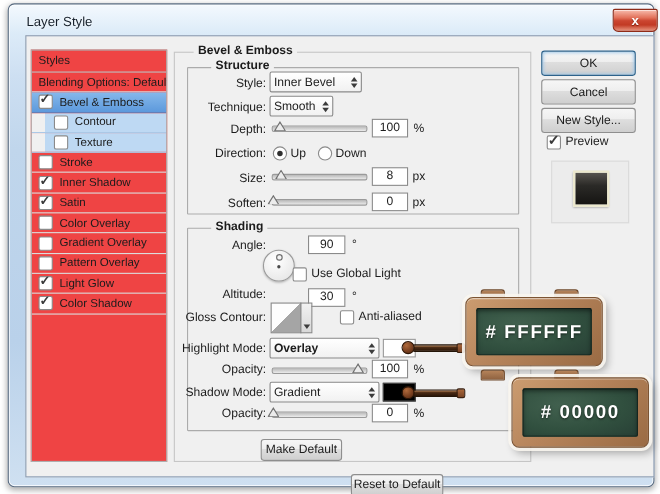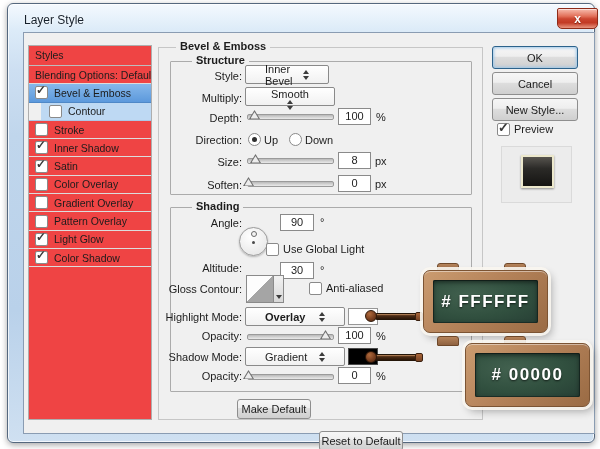--- a/index.html
+++ b/index.html
@@ -23,21 +23,21 @@
   .cb{position:relative;width:11px;height:11px;background:#fff;border:1px solid #8a8a8a;border-radius:2px;flex:0 0 auto;margin-right:6px;}
   .cb.checked::after{content:"✓";position:absolute;left:0px;top:-4px;font-size:12px;font-weight:bold;color:#3a3a3a;}
   
   #panel{position:absolute;left:158px;top:47px;width:325px;height:373px;border:1px solid #c6c6c6;box-sizing:border-box;}
   .group{position:absolute;border:1px solid #ababab;border-radius:1px;}
   .legend{position:absolute;top:-7px;left:20px;background:#f0f0f0;padding:0 4px;font-size:11px;font-weight:bold;}
   .ptitle{position:absolute;left:176px;top:40px;background:#f0f0f0;padding:0 4px;font-size:11px;font-weight:bold;z-index:2;}
   .lbl{position:absolute;left:160px;width:82px;text-align:right;font-size:11px;}
   .unit{position:absolute;font-size:11px;}
   .tf{position:absolute;width:31px;height:15px;background:#fff;border:1px solid #8a8a8a;font-size:11px;text-align:center;line-height:15px;}
-  .dd{position:absolute;height:19px;box-sizing:border-box;background:linear-gradient(#ffffff,#f1f1f1);border:1px solid #8a8a8a;border-radius:2px;font-size:11px;display:flex;align-items:center;justify-content:space-between;padding:0 19px;cursor:pointer;}
+  .dd{position:absolute;height:19px;box-sizing:border-box;background:linear-gradient(#ffffff,#f1f1f1);border:1px solid #8a8a8a;border-radius:2px;font-size:11px;display:flex;align-items:center;justify-content:space-between;padding:0 3px;cursor:pointer;}
   .ud{display:inline-flex;flex-direction:column;gap:2px;align-items:center;}
   .ud i{width:0;height:0;border-left:3px solid transparent;border-right:3px solid transparent;}
   .ud i.up{border-bottom:4px solid #3c3c3c;}
   .ud i.dn{border-top:4px solid #3c3c3c;}
   .track{position:absolute;height:4px;background:linear-gradient(#b9b9b9,#eaeaea);border:1px solid #9a9a9a;border-radius:2px;cursor:pointer;}
   .thumb{position:absolute;width:11px;height:9px;clip-path:polygon(50% 0,100% 100%,0 100%);background:#6f6f6f;cursor:pointer;}
   .thumb::after{content:"";position:absolute;left:1.5px;top:2px;width:8px;height:6.5px;clip-path:polygon(50% 0,100% 100%,0 100%);background:#ececec;}
   .radio{position:absolute;width:11px;height:11px;border-radius:50%;background:#fff;border:1px solid #8a8a8a;cursor:pointer;}
   .radio.on::after{content:"";position:absolute;left:3px;top:3px;width:5px;height:5px;border-radius:50%;background:#2f2f2f;}
   .ck{position:absolute;width:11px;height:11px;background:#fff;border:1px solid #8a8a8a;border-radius:2px;cursor:pointer;}
@@ -88,20 +88,24 @@
       <span>Blending Options: Default</span>
     </div>
     <div class="row sel">
       <span class="cb checked"></span>
       <span>Bevel &amp; Emboss</span>
     </div>
     <div class="row sub">
       <span class="cb"></span>
       <span>Contour</span>
     </div>
+    <div class="row sub">
+      <span class="cb"></span>
+      <span>Texture</span>
+    </div>
     <div class="row">
       <span class="cb"></span>
       <span>Stroke</span>
     </div>
     <div class="row">
       <span class="cb checked"></span>
       <span>Inner Shadow</span>
     </div>
     <div class="row">
       <span class="cb checked"></span>
@@ -137,22 +141,22 @@
 
   <div class="lbl" style="top:70px;">Style:</div>
   <div class="dd" style="left:245px;top:65px;width:84px;">
     <span>Inner Bevel</span>
     <span class="ud">
         <i class="up"></i>
         <i class="dn"></i>
       </span>
   </div>
 
-  <div class="lbl" style="top:92px;">Multiply:</div>
-  <div class="dd" style="left:245px;top:87px;width:90px;flex-direction:column;">
+  <div class="lbl" style="top:92px;">Technique:</div>
+  <div class="dd" style="left:245px;top:87px;width:58px;">
     <span>Smooth</span>
     <span class="ud">
         <i class="up"></i>
         <i class="dn"></i>
       </span>
   </div>
 
   <div class="lbl" style="top:112px;">Depth:</div>
   <div class="track" style="left:247px;top:114px;width:85px;"></div>
   <div class="thumb" style="left:249px;top:110px;"></div>

